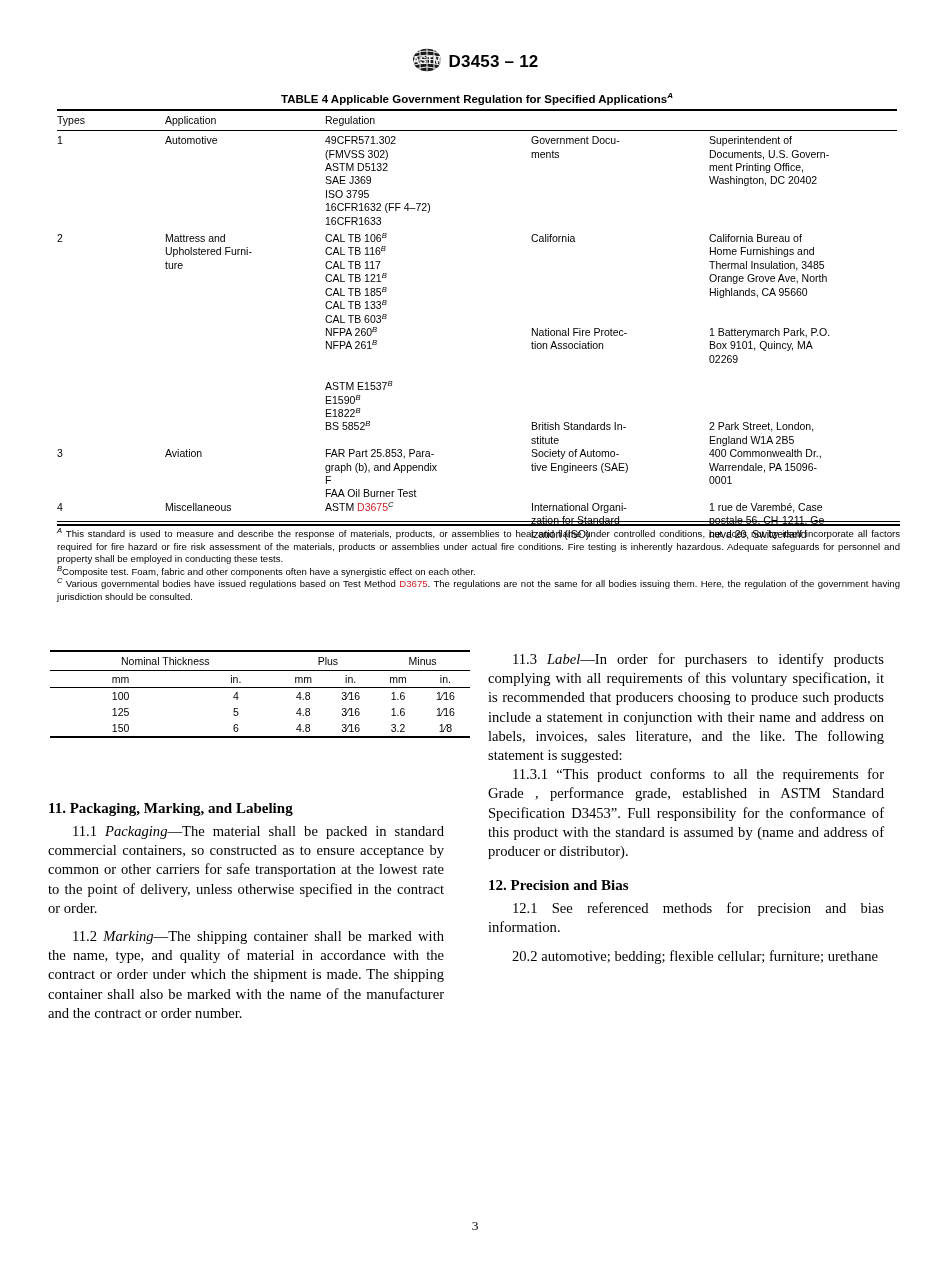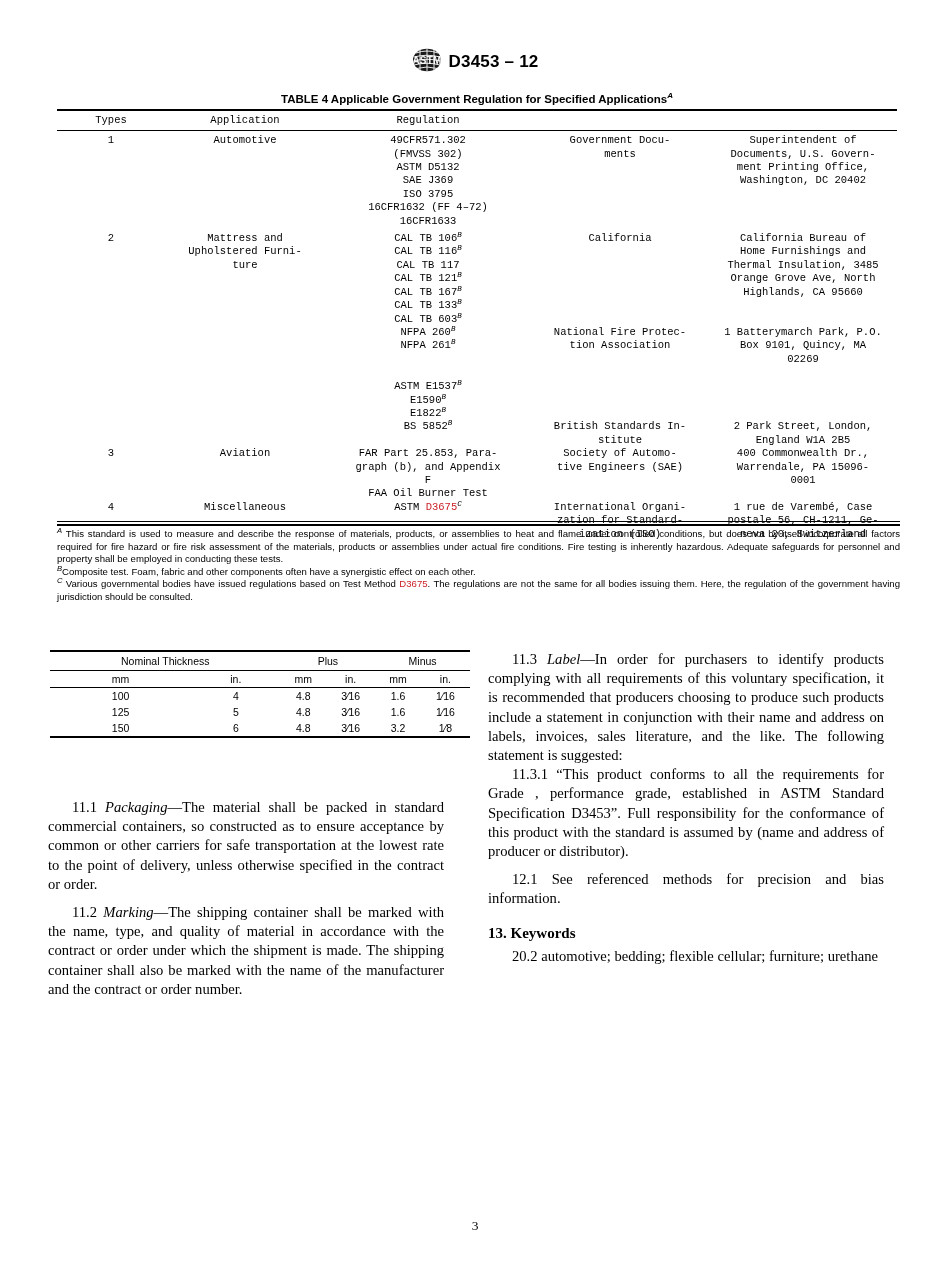--- a/index.html
+++ b/index.html
@@ -58,24 +58,23 @@
   }
 
   table.t4 {
     width: 840px;
     border-collapse: collapse;
     font-size: 10.5px;
   }
   table.t4 td, table.t4 th {
     padding: 0;
     vertical-align: top;
-    text-align: center;
+    text-align: left;
     font-weight: normal;
     line-height: 13.4px;
-    font-family: Liberation Mono, monospace;
   }
   table.t4 thead th { padding: 3px 0 3px 0; }
   .c1 { width: 108px; }
   .c2 { width: 160px; }
   .c3 { width: 206px; }
   .c4 { width: 178px; }
   .c5 { width: 188px; }
 
   .t4 .cellblock { white-space: pre-line; }
   .t4 sup { font-size: 7.6px; font-style: italic; vertical-align: super; line-height: 0; }
@@ -234,21 +233,21 @@
         <tr>
           <td style="padding-top:4px;">2</td>
           <td style="padding-top:4px;" class="cellblock">Mattress and
 Upholstered Furni-
 ture</td>
           <td style="padding-top:4px;">
             <div><span>CAL TB 106</span><sup>B</sup></div>
             <div><span>CAL TB 116</span><sup>B</sup></div>
             <div><span>CAL TB 117</span><sup></sup></div>
             <div><span>CAL TB 121</span><sup>B</sup></div>
-            <div><span>CAL TB 167</span><sup>B</sup></div>
+            <div><span>CAL TB 185</span><sup>B</sup></div>
             <div><span>CAL TB 133</span><sup>B</sup></div>
             <div><span>CAL TB 603</span><sup>B</sup></div>
           </td>
           <td style="padding-top:4px;" class="cellblock">California</td>
           <td style="padding-top:4px;" class="cellblock">California Bureau of
 Home Furnishings and
 Thermal Insulation, 3485
 Orange Grove Ave, North
 Highlands, CA 95660</td>
         </tr>
@@ -372,27 +371,28 @@
           <td>4.8</td>
           <td class="frac">3⁄16</td>
           <td>3.2</td>
           <td class="frac">1⁄8</td>
         </tr>
       </tbody>
     </table>
   </div>
 
   <div class="col left">
+    <h3>11.  Packaging, Marking, and Labeling</h3>
     <p><span>11.1 </span><i>Packaging</i><span>—The material shall be packed in standard commercial containers, so constructed as to ensure acceptance by common or other carriers for safe transportation at the lowest rate to the point of delivery, unless otherwise specified in the contract or order.</span></p>
     <p><span>11.2 </span><i>Marking</i><span>—The shipping container shall be marked with the name, type, and quality of material in accordance with the contract or order under which the shipment is made. The shipping container shall also be marked with the name of the manufacturer and the contract or order number.</span></p>
   </div>
 
   <div class="col right">
     <p><span>11.3 </span><i>Label</i><span>—In order for purchasers to identify products complying with all requirements of this voluntary specification, it is recommended that producers choosing to produce such products include a statement in conjunction with their name and address on labels, invoices, sales literature, and the like. The following statement is suggested:</span></p>
     <p style="margin-top:0;">11.3.1 “This product conforms to all the requirements for Grade , performance grade, established in ASTM Standard Specification D3453”. Full responsibility for the conformance of this product with the standard is assumed by (name and address of producer or distributor).</p>
+    <h3 class="spaced">12.  Precision and Bias</h3>
     <p>12.1 See referenced methods for precision and bias information.</p>
-    <h3 class="spaced">13.  Keywords</h3>
     <p>20.2 automotive; bedding; flexible cellular; furniture; urethane</p>
   </div>
 
   <div class="pageno">3</div>
 
 </div>
 
 </body></html>

